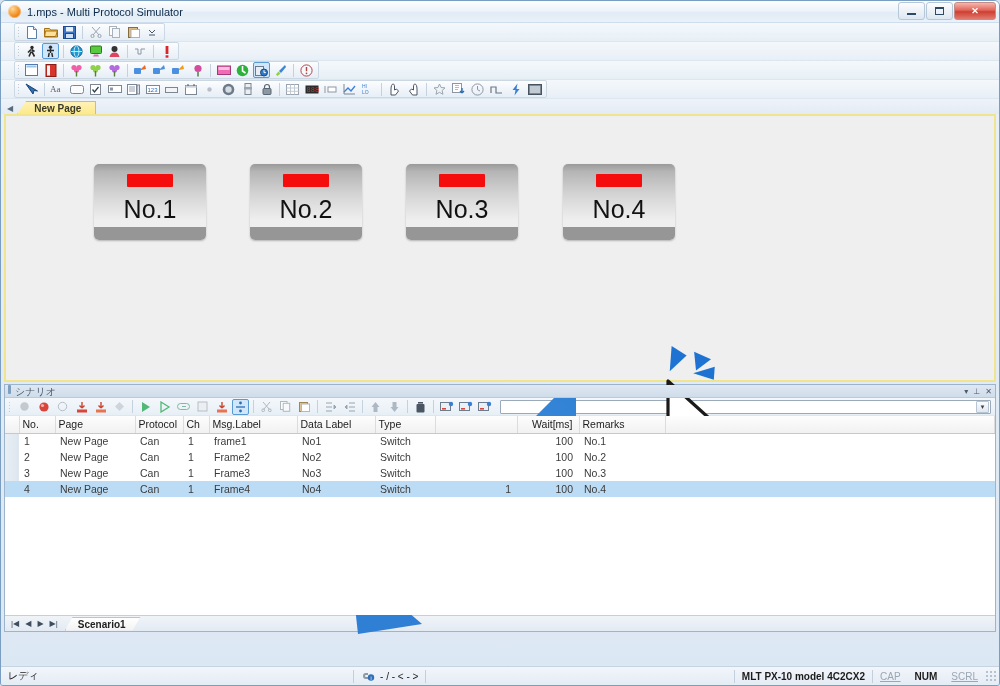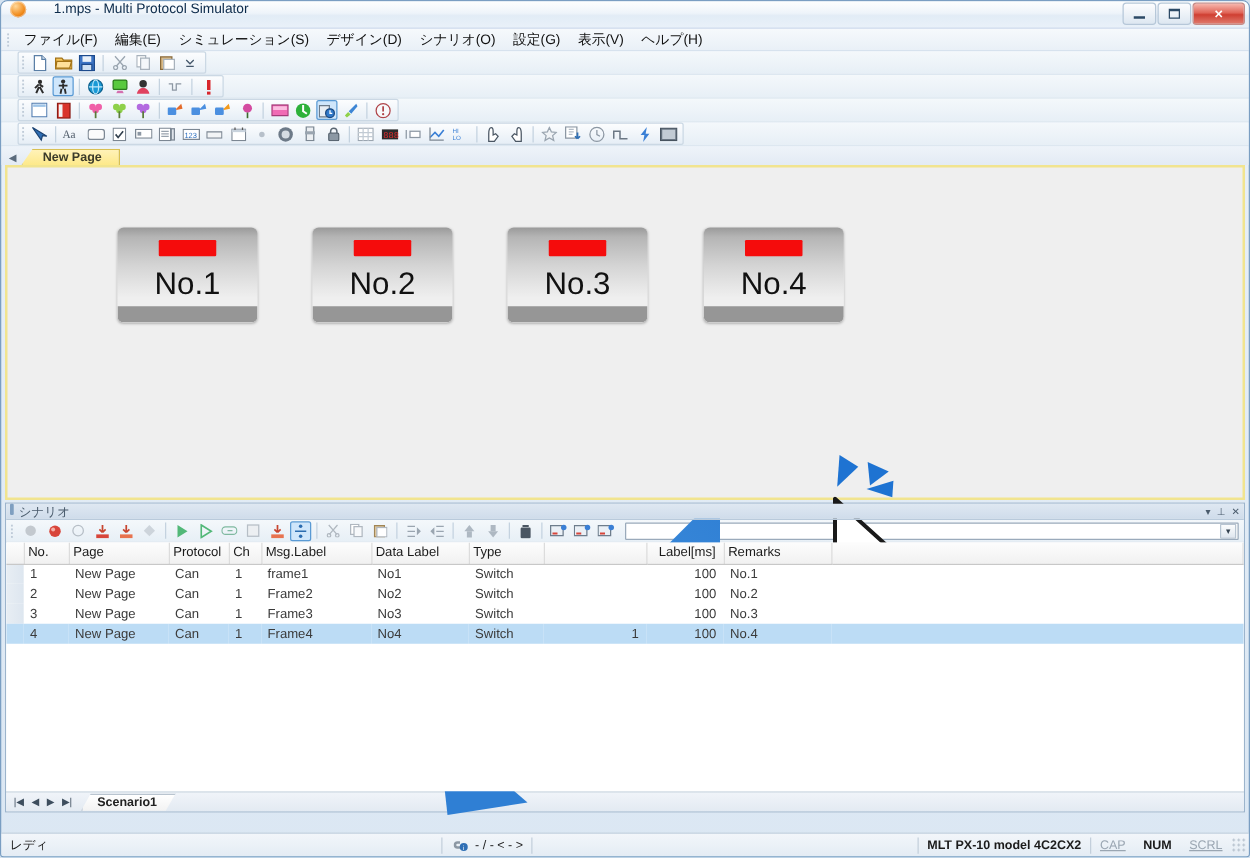--- a/index.html
+++ b/index.html
@@ -14,21 +14,21 @@
     border:1px solid #7a9ec2;
     border-radius:6px 6px 3px 3px;
     overflow:hidden;
   }
 
   
   .titlebar{
     position:relative; height:22px;
     background:linear-gradient(#fdfefe 0%, #eef4fa 45%, #e2ecf6 55%, #e9f1f9 100%);
     border-bottom:1px solid #cfdced;
-    display:flex; align-items:flex-start; padding-left:7px;gap:16px;
+    display:flex; align-items:center; padding-left:7px;
   }
   .app-ico{
     width:13px;height:13px;border-radius:50%;
     background:radial-gradient(circle at 35% 30%, #ffd89a, #f08a1a 60%, #c75d06);
     margin-right:6px; flex:0 0 auto;
     box-shadow:inset 0 0 0 1px rgba(255,255,255,.4);
   }
   .title-text{ font-size:11px; color:#0b2a4a; white-space:nowrap;}
   .wbtns{ position:absolute; right:3px; top:1px; display:flex; gap:1px;}
   .wbtn{
@@ -225,31 +225,20 @@
       <div class="wbtn">
           <i class="glyph-min"></i>
         </div>
       <div class="wbtn">
           <i class="glyph-max"></i>
         </div>
       <div class="wbtn close">✕</div>
     </div>
   </div>
 
-  <div class="menubar">
-    <div class="grip"></div>
-    <div class="menu-item">ファイル(F)</div>
-    <div class="menu-item">編集(E)</div>
-    <div class="menu-item">シミュレーション(S)</div>
-    <div class="menu-item">デザイン(D)</div>
-    <div class="menu-item">シナリオ(O)</div>
-    <div class="menu-item">設定(G)</div>
-    <div class="menu-item">表示(V)</div>
-    <div class="menu-item">ヘルプ(H)</div>
-  </div>
 
   <div class="tbrow">
     <div class="tbgroup">
       <div class="grip"></div>
       <div class="ti">
         <svg width="13" height="13" viewBox="0 0 13 13">
             <path d="M2.5.5h6l3 3v9h-9z" fill="#fff" stroke="#5b7fa6"></path>
             <path d="M8.5.5v3h3" fill="#dce8f4" stroke="#5b7fa6"></path>
           </svg>
       </div>
@@ -842,21 +831,21 @@
           <tr>
             <th class="rowhdrcol"></th>
             <th style="width:36px">No.</th>
             <th style="width:80px">Page</th>
             <th style="width:48px">Protocol</th>
             <th style="width:26px">Ch</th>
             <th style="width:88px">Msg.Label</th>
             <th style="width:78px">Data Label</th>
             <th style="width:60px">Type</th>
             <th style="width:82px" class="num"></th>
-            <th style="width:62px" class="num">Label[ms]</th>
+            <th style="width:62px" class="num">Wait[ms]</th>
             <th style="width:86px">Remarks</th>
             <th></th>
           </tr>
         </thead>
         <tbody>
           <tr>
             <td class="rowhdrcol"></td>
             <td>1</td>
             <td>New Page</td>
             <td>Can</td>

